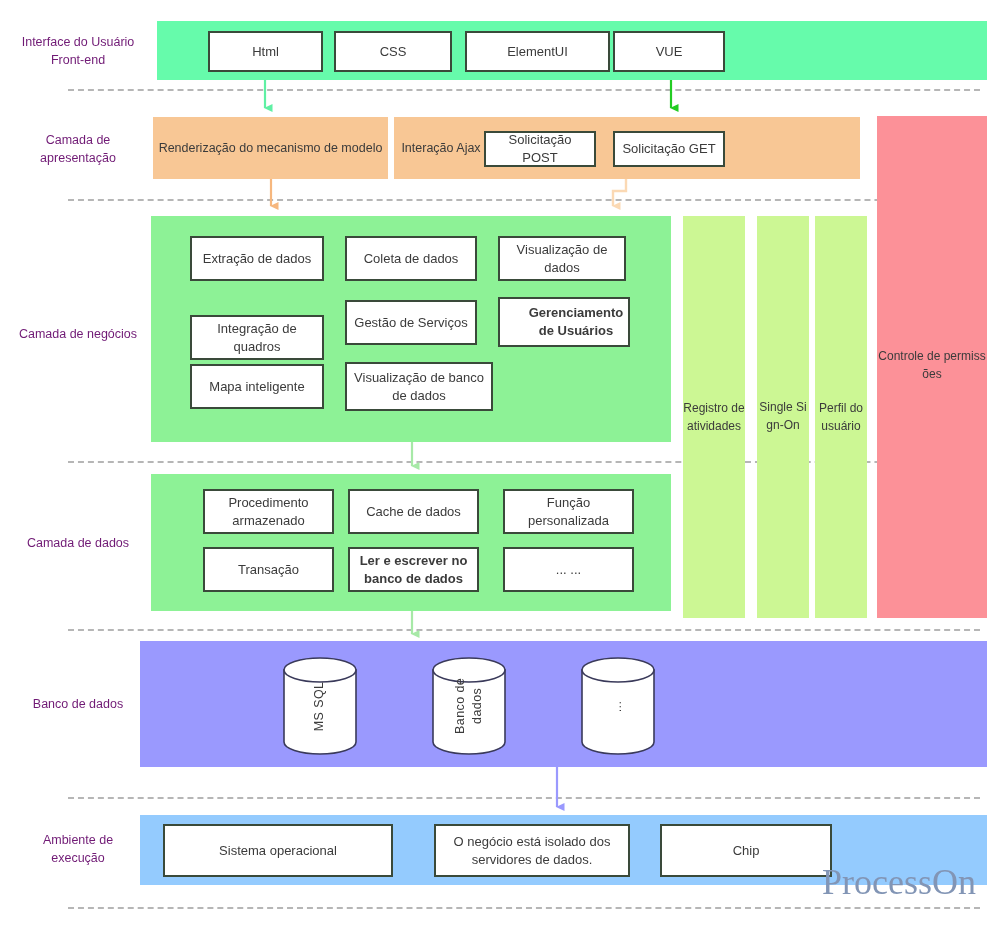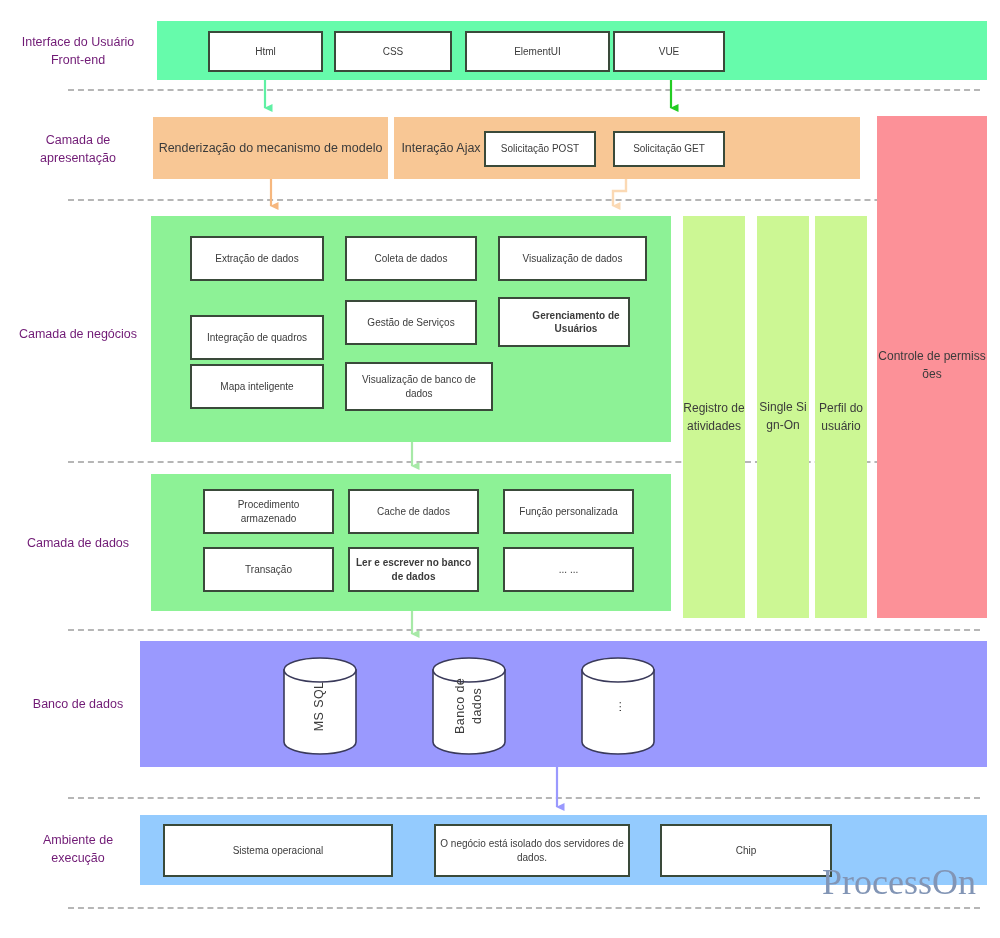--- a/index.html
+++ b/index.html
@@ -43,21 +43,21 @@
   .col-green      {background:#ccf794;}
   .col-red        {background:#fc9198;}
 
   
   .wbox{
     position:absolute;box-sizing:border-box;
     background:#ffffff;
     border:2px solid #3a4a3a;
     display:flex;align-items:center;justify-content:center;
     text-align:center;
-    font-size:10px;line-height:1.35;
+    font-size:13px;line-height:1.35;
     color:#3b3b3b;
     padding:2px 4px;
   }
   .wbox.bold{font-weight:bold;padding-left:28px;}
 
   
   .bandtext{
     position:absolute;
     display:flex;align-items:center;justify-content:center;
     text-align:center;
@@ -152,21 +152,21 @@
   <div class="band col-green abs" style="left:757px;top:216px;width:52px;height:402px;"></div>
   <div class="coltext" style="left:757px;top:388px;width:52px;height:56px;">Single Sign-On</div>
 
   <div class="band col-green abs" style="left:815px;top:216px;width:52px;height:402px;"></div>
   <div class="coltext" style="left:815px;top:380px;width:52px;height:74px;">Perfil do usuário</div>
 
   <div class="band band-business abs" style="left:151px;top:216px;width:520px;height:226px;"></div>
 
   <div class="wbox" style="left:190px;top:236px;width:134px;height:45px;">Extração de dados</div>
   <div class="wbox" style="left:345px;top:236px;width:132px;height:45px;">Coleta de dados</div>
-  <div class="wbox" style="left:498px;top:236px;width:149px;height:45px;">Visualização de dados</div>
+  <div class="wbox" style="left:498px;top:236px;width:128px;height:45px;">Visualização de dados</div>
 
   <div class="wbox" style="left:190px;top:315px;width:134px;height:45px;">Integração de quadros</div>
   <div class="wbox" style="left:345px;top:300px;width:132px;height:45px;">Gestão de Serviços</div>
   <div class="wbox bold" style="left:498px;top:297px;width:132px;height:50px;">Gerenciamento de Usuários</div>
 
   <div class="wbox" style="left:190px;top:364px;width:134px;height:45px;">Mapa inteligente</div>
   <div class="wbox" style="left:345px;top:362px;width:148px;height:49px;">Visualização de banco de dados</div>
 
   <div class="band band-data abs" style="left:151px;top:474px;width:520px;height:137px;"></div>
 

